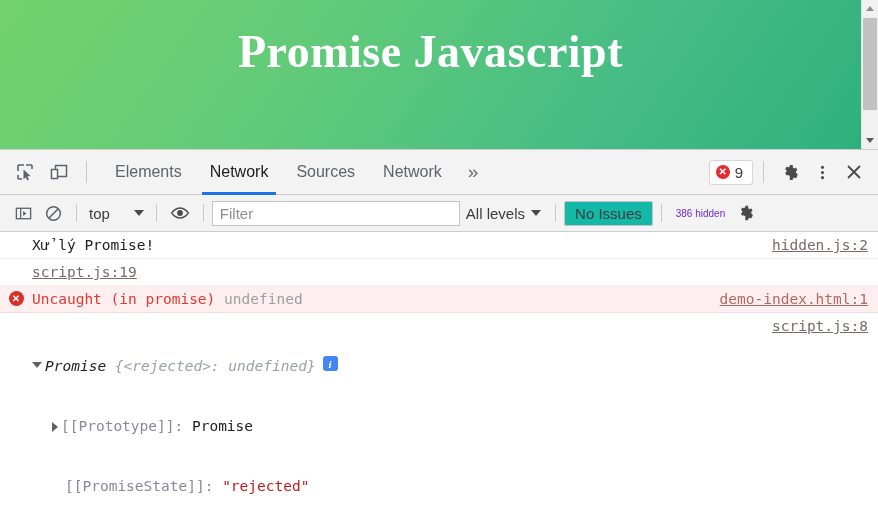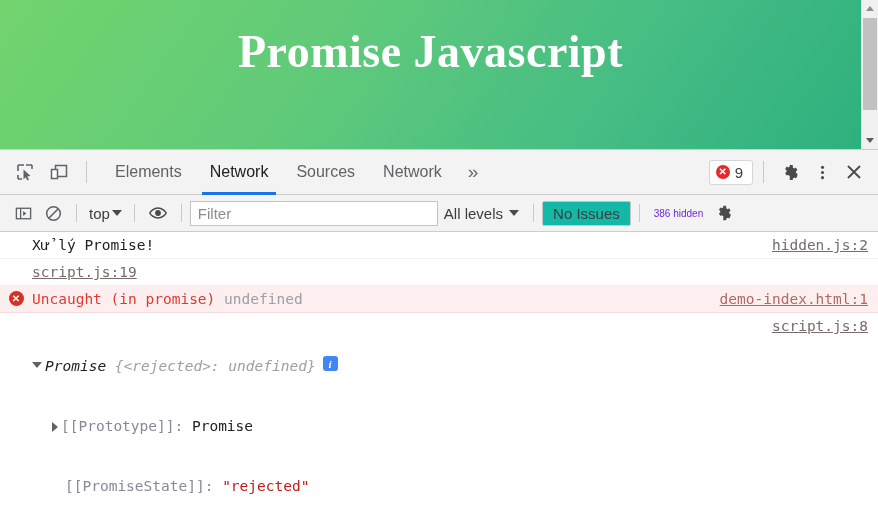--- a/index.html
+++ b/index.html
@@ -123,21 +123,21 @@
   .console-toolbar {
     height: 37px; flex: 0 0 37px;
     background: #f3f3f3;
     border-bottom: 1px solid #cdcdcd;
     display: flex; align-items: center;
     padding: 0 8px;
   }
   .ct-btn { width: 30px; height: 26px; display: flex; align-items: center; justify-content: center; }
   .ct-sep { width: 1px; height: 18px; background: #c9c9c9; margin: 0 8px; }
   .ctx-select {
-    display: flex; align-items: center; gap: 2px;
+    display: flex; align-items: center; gap: 24px;
     font-size: 15px; color: #3c3c3c; padding: 0 4px;
   }
   .caret { width: 0; height: 0; border-left: 5px solid transparent; border-right: 5px solid transparent; border-top: 6px solid #4a4a4a; }
   .filter-input {
     width: 248px; height: 25px;
     border: 1px solid #c4c4c4;
     background: #fff;
     font-size: 15px;
     color: #333;
     padding: 0 7px;

